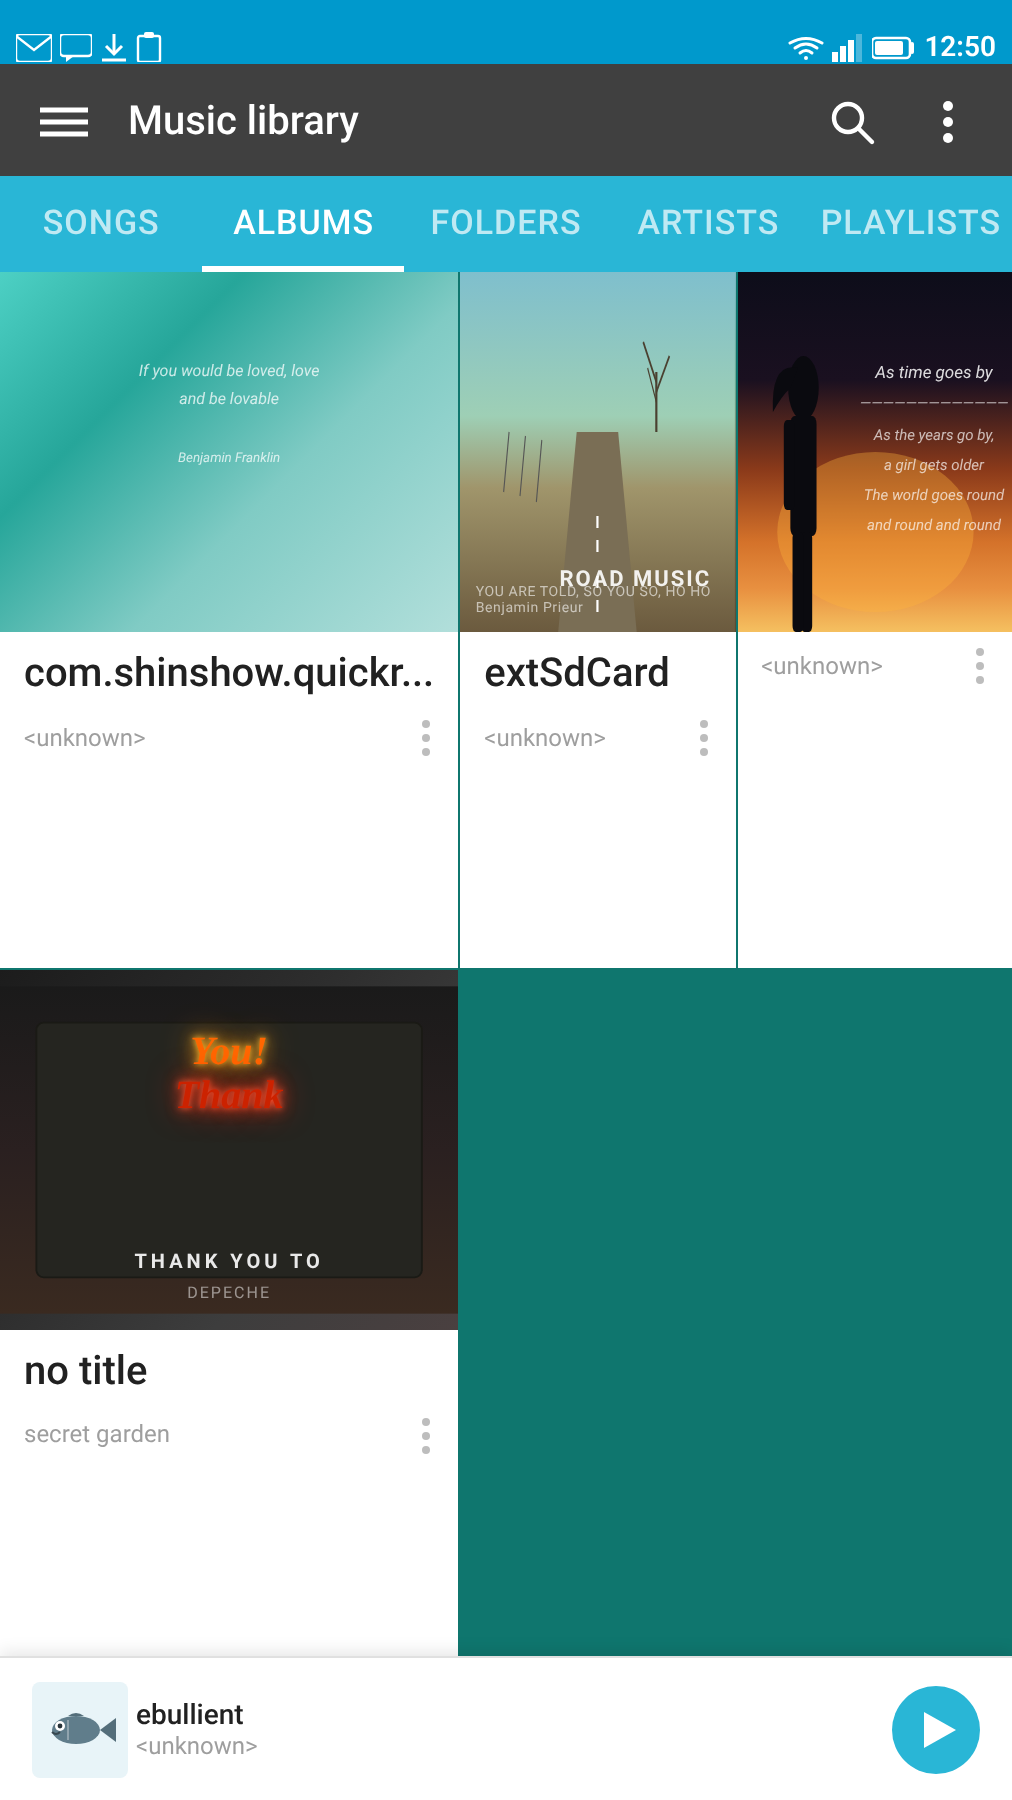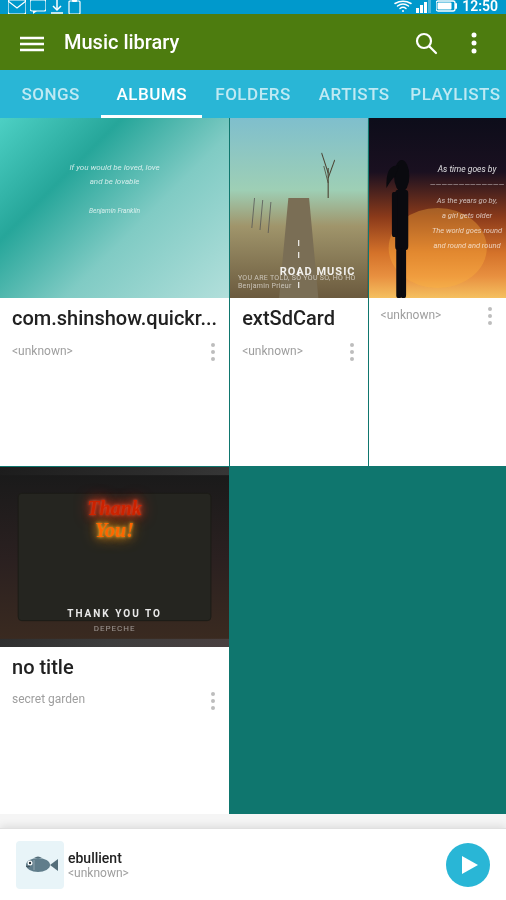--- a/index.html
+++ b/index.html
@@ -10,41 +10,41 @@
       background: #f5f5f5;
       overflow: hidden;
       position: relative;
     }
 
     
     .status-bar {
       background: #0099cc;
       height: 14px;
       display: flex;
-      align-items: flex-end;
+      align-items: flex-start;
       justify-content: space-between;
-      padding: 0 8px;
+      padding: 16px 8px;
     }
     .status-bar-left {
       display: flex;
       gap: 4px;
       align-items: center;
     }
     .status-bar-right {
       display: flex;
       align-items: center;
       gap: 4px;
       color: white;
       font-size: 13px;
       font-weight: 500;
     }
 
     
     .toolbar {
-      background: #4d7c0f;
+      background: #404040;
       height: 56px;
       display: flex;
       align-items: center;
       padding: 16px 16px;
       gap: 16px;
     }
     .toolbar-title {
       color: white;
       font-size: 20px;
       font-weight: 500;
@@ -476,22 +476,22 @@
             <stop offset="50%" stop-color="#2a2020"></stop>
             <stop offset="100%" stop-color="#3a2a20"></stop>
           </linearGradient>
         </defs>
         <rect width="252" height="180" fill="url(#neonBg)"></rect>
 
         <rect x="20" y="20" width="212" height="140" rx="4" fill="#252520" stroke="#1a1a15" stroke-width="1"></rect>
       </svg>
 
       <div style="position:absolute;top:30px;left:50%;transform:translateX(-50%);text-align:center;width:100%;">
+        <div style="font-family:Georgia,serif;font-size:20px;font-weight:900;font-style:italic;color:#ff6600;text-shadow:0 0 8px #ffaa22,0 0 16px #ff8800,0 0 3px #ffcc44;line-height:1.1;">You!</div>
         <div style="font-family:Georgia,serif;font-size:20px;font-weight:900;font-style:italic;color:#cc2200;text-shadow:0 0 8px #ff4422,0 0 16px #ff2200,0 0 3px #ff6644;line-height:1.1;">Thank</div>
-        <div style="font-family:Georgia,serif;font-size:20px;font-weight:900;font-style:italic;color:#ff6600;text-shadow:0 0 8px #ffaa22,0 0 16px #ff8800,0 0 3px #ffcc44;line-height:1.1;">You!</div>
       </div>
       <div style="position:absolute;bottom:28px;left:50%;transform:translateX(-50%);color:rgba(255,255,255,0.9);font-size:10px;font-weight:bold;letter-spacing:2px;white-space:nowrap;">THANK YOU TO</div>
       <div style="position:absolute;bottom:14px;left:50%;transform:translateX(-50%);color:rgba(255,255,255,0.5);font-size:8px;letter-spacing:1px;white-space:nowrap;">DEPECHE</div>
     </div>
     <div class="album-info">
       <div class="album-name">no title</div>
     </div>
     <div class="album-footer">
       <span class="album-artist">secret garden</span>
       <span class="more-icon">

